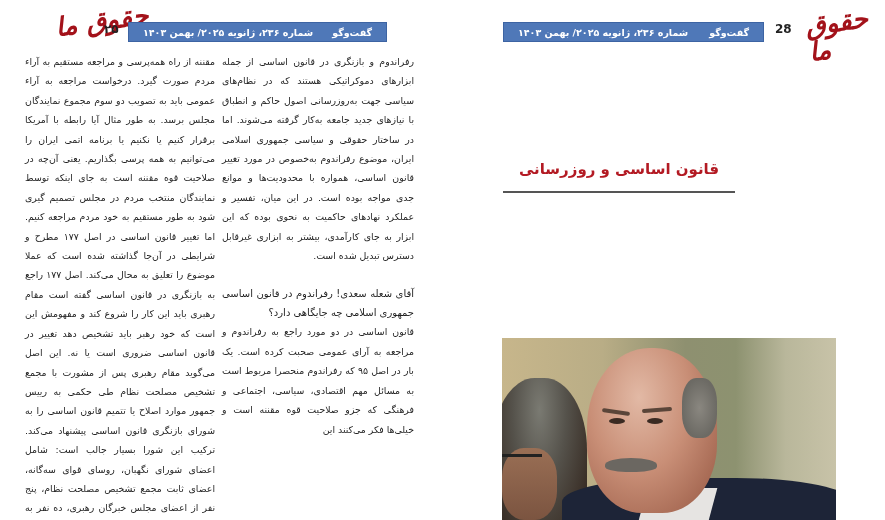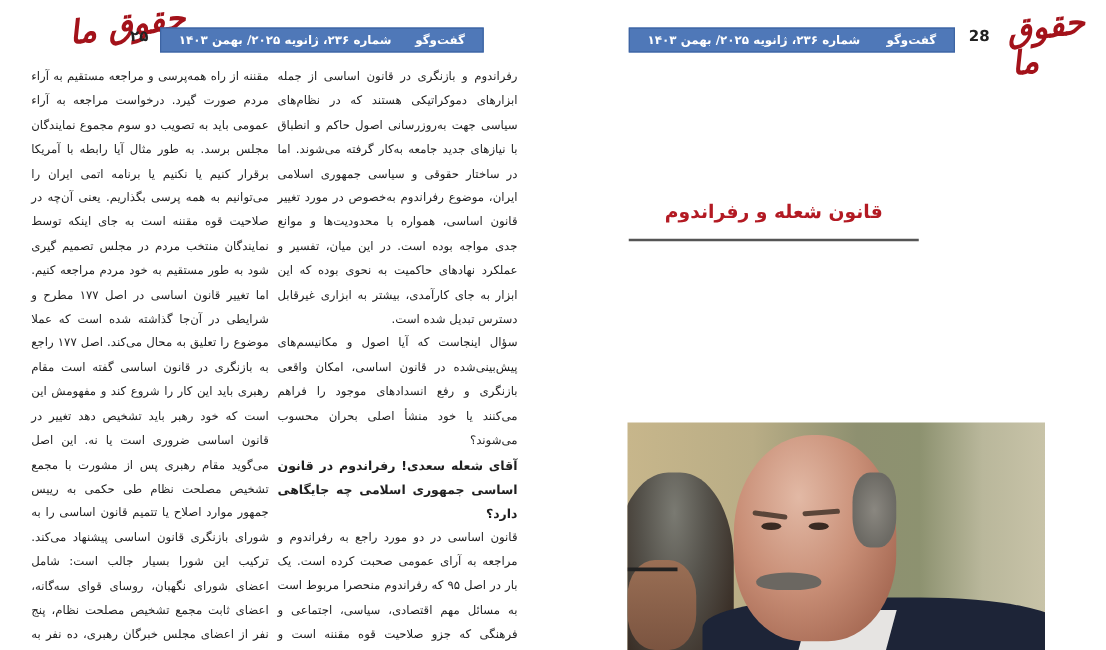--- a/index.html
+++ b/index.html
@@ -42,21 +42,21 @@
     .column {
       position: absolute; direction: rtl; text-align: justify;
       font-size: 9.4px; line-height: 19.4px; color: #1f1f1f;
       text-align-last: right;
     }
     .col-a { left: 25px; top: 52px; width: 190px; }
     .col-b { left: 222px; top: 52px; width: 192px; }
 
     .column p { margin: 0; }
     .column .q {
-      font-weight: bold; font-size: 10px; margin-top: 1px; line-height: 19px;
+      font-weight: normal; font-size: 10px; margin-top: 19px; line-height: 19px;
     }
 
     .article-title {
       position: absolute; left: 60px; top: 160px; width: 232px;
       text-align: center; direction: rtl;
       color: #b31a23; font-weight: bold; font-size: 15px;
     }
     .title-rule {
       position: absolute; left: 60px; top: 191px; width: 232px; height: 2px;
       background: #555;
@@ -122,40 +122,39 @@
   <div class="page page-left">
     <div class="logo">حقوق ما</div>
     <div class="page-num">۲۵</div>
     <div class="header-bar">
       <span>گفت‌وگو</span>
       <span>شماره ۲۳۶، ژانویه ۲۰۲۵/ بهمن ۱۴۰۳</span>
     </div>
 
     <div class="column col-b">
       <p>رفراندوم و بازنگری در قانون اساسی از جمله ابزارهای دموکراتیکی هستند که در نظام‌های سیاسی جهت به‌روزرسانی اصول حاکم و انطباق با نیازهای جدید جامعه به‌کار گرفته می‌شوند. اما در ساختار حقوقی و سیاسی جمهوری اسلامی ایران، موضوع رفراندوم به‌خصوص در مورد تغییر قانون اساسی، همواره با محدودیت‌ها و موانع جدی مواجه بوده است. در این میان، تفسیر و عملکرد نهادهای حاکمیت به نحوی بوده که این ابزار به جای کارآمدی، بیشتر به ابزاری غیرقابل دسترس تبدیل شده است.</p>
-      <p>سؤال اینجاست که آیا اصول و مکانیسم‌های پیش‌بینی‌شده در قانون اساسی، امکان واقعی بازنگری و رفع انسدادهای موجود را فراهم می‌کنند یا خود منشأ اصلی بحران محسوب می‌شوند؟</p>
       <p class="q">آقای شعله سعدی! رفراندوم در قانون اساسی جمهوری اسلامی چه جایگاهی دارد؟</p>
       <p>قانون اساسی در دو مورد راجع به رفراندوم و مراجعه به آرای عمومی صحبت کرده است. یک بار در اصل ۹۵ که رفراندوم منحصرا مربوط است به مسائل مهم اقتصادی، سیاسی، اجتماعی و فرهنگی که جزو صلاحیت قوه مقننه است و خیلی‌ها فکر می‌کنند این</p>
     </div>
 
     <div class="column col-a">
       <p>مقننه از راه همه‌پرسی و مراجعه مستقیم به آراء مردم صورت گیرد. درخواست مراجعه به آراء عمومی باید به تصویب دو سوم مجموع نمایندگان مجلس برسد. به طور مثال آیا رابطه با آمریکا برقرار کنیم یا نکنیم یا برنامه اتمی ایران را می‌توانیم به همه پرسی بگذاریم. یعنی آن‌چه در صلاحیت قوه مقننه است به جای اینکه توسط نمایندگان منتخب مردم در مجلس تصمیم گیری شود به طور مستقیم به خود مردم مراجعه کنیم. اما تغییر قانون اساسی در اصل ۱۷۷ مطرح و شرایطی در آن‌جا گذاشته شده است که عملا موضوع را تعلیق به محال می‌کند. اصل ۱۷۷ راجع به بازنگری در قانون اساسی گفته است مقام رهبری باید این کار را شروع کند و مفهومش این است که خود رهبر باید تشخیص دهد تغییر در قانون اساسی ضروری است یا نه. این اصل می‌گوید مقام رهبری پس از مشورت با مجمع تشخیص مصلحت نظام طی حکمی به رییس جمهور موارد اصلاح یا تتمیم قانون اساسی را به شورای بازنگری قانون اساسی پیشنهاد می‌کند. ترکیب این شورا بسیار جالب است: شامل اعضای شورای نگهبان، روسای قوای سه‌گانه، اعضای ثابت مجمع تشخیص مصلحت نظام، پنج نفر از اعضای مجلس خبرگان رهبری، ده نفر به انتخاب مقام رهبری، سه نفر از هیئت وزیران، سه نفر از قوه قضاییه، ده نفر از نمایندگان مجلس شورای اسلامی و سه نفر از دانشگاهیان.</p>
 
     </div>
   </div>
 
   <div class="page page-right">
     <div class="logo">حقوق ما</div>
     <div class="page-num">28</div>
     <div class="header-bar">
       <span>گفت‌وگو</span>
       <span>شماره ۲۳۶، ژانویه ۲۰۲۵/ بهمن ۱۴۰۳</span>
     </div>
 
-    <div class="article-title">قانون شعله و رفراندوم</div>
+    <div class="article-title">قانون اساسی و روزرسانی</div>
     <div class="title-rule"></div>
 
     <div class="photo" title="portrait of Ghasem Sholeh-Saadi">
       <div class="bg-man"></div>
       <div class="bg-face"></div>
       <div class="glasses"></div>
       <div class="suit"></div>
       <div class="shirt"></div>
       <div class="head"></div>
       <div class="hair-side"></div>

